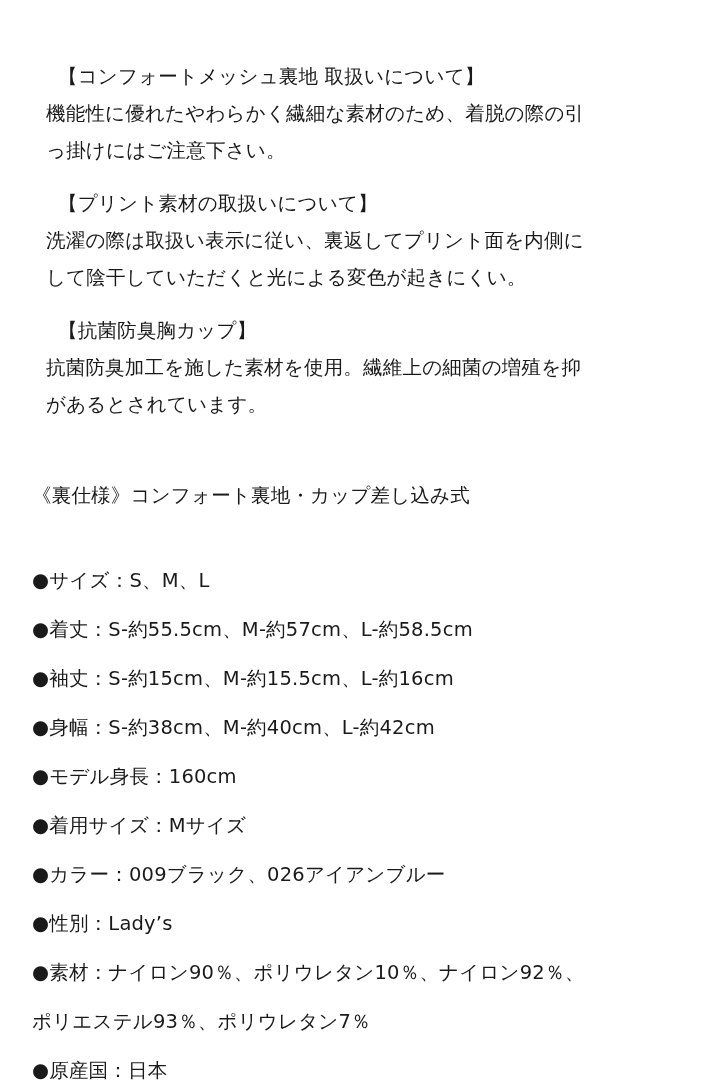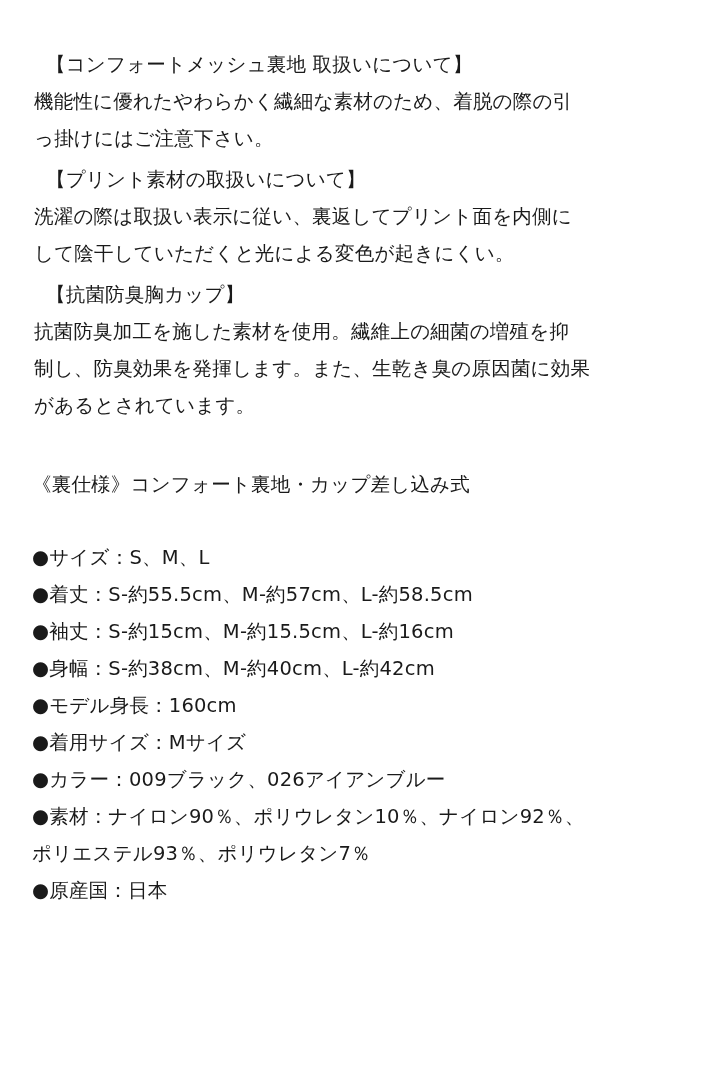--- a/index.html
+++ b/index.html
@@ -15,21 +15,21 @@
     -webkit-font-smoothing: antialiased;
   }
   .page {
     width: 711px;
     height: 1080px;
     box-sizing: border-box;
     padding: 42px 30px 0 30px;
     overflow: hidden;
   }
   .block {
-    margin: 4px;
+    margin: 16px;
   }
   .line {
     font-size: 19.5px;
     line-height: 37px;
     letter-spacing: 0.2px;
     white-space: pre-wrap;
     word-break: break-all;
   }
   .indent {
     padding-left: 12px;
@@ -38,20 +38,21 @@
     height: 38px;
   }
   .spacer-md {
     height: 36px;
   }
   .section-spec .line {
     padding-left: 2px;
   }
   .section-list .line {
     padding-left: 2px;
+    margin-top: 12px;
   }
 </style>
 </head>
 <body>
 
 <div class="page">
 
   <div class="section-care">
 
     <div class="block">
@@ -62,21 +63,20 @@
 
     <div class="block">
       <div class="line indent">【プリント素材の取扱いについて】</div>
       <div class="line">洗濯の際は取扱い表示に従い、裏返してプリント面を内側に</div>
       <div class="line">して陰干していただくと光による変色が起きにくい。</div>
     </div>
 
     <div class="block">
       <div class="line indent">【抗菌防臭胸カップ】</div>
       <div class="line">抗菌防臭加工を施した素材を使用。繊維上の細菌の増殖を抑</div>
-      <div class="line">制し、防臭効果を発揮します。また、生乾き臭の原因菌に効果</div>
       <div class="line">があるとされています。</div>
     </div>
 
   </div>
 
   <div class="spacer-lg"></div>
 
   <div class="section-spec">
     <div class="line">《裏仕様》コンフォート裏地・カップ差し込み式</div>
   </div>
@@ -84,18 +84,19 @@
   <div class="spacer-md"></div>
 
   <div class="section-list">
     <div class="line">●サイズ：S、M、L</div>
     <div class="line">●着丈：S-約55.5cm、M-約57cm、L-約58.5cm</div>
     <div class="line">●袖丈：S-約15cm、M-約15.5cm、L-約16cm</div>
     <div class="line">●身幅：S-約38cm、M-約40cm、L-約42cm</div>
     <div class="line">●モデル身長：160cm</div>
     <div class="line">●着用サイズ：Mサイズ</div>
     <div class="line">●カラー：009ブラック、026アイアンブルー</div>
+    <div class="line">●性別：Lady’s</div>
     <div class="line">●素材：ナイロン90％、ポリウレタン10％、ナイロン92％、</div>
     <div class="line">ポリエステル93％、ポリウレタン7％</div>
     <div class="line">●原産国：日本</div>
   </div>
 
 </div>
 
 </body></html>

